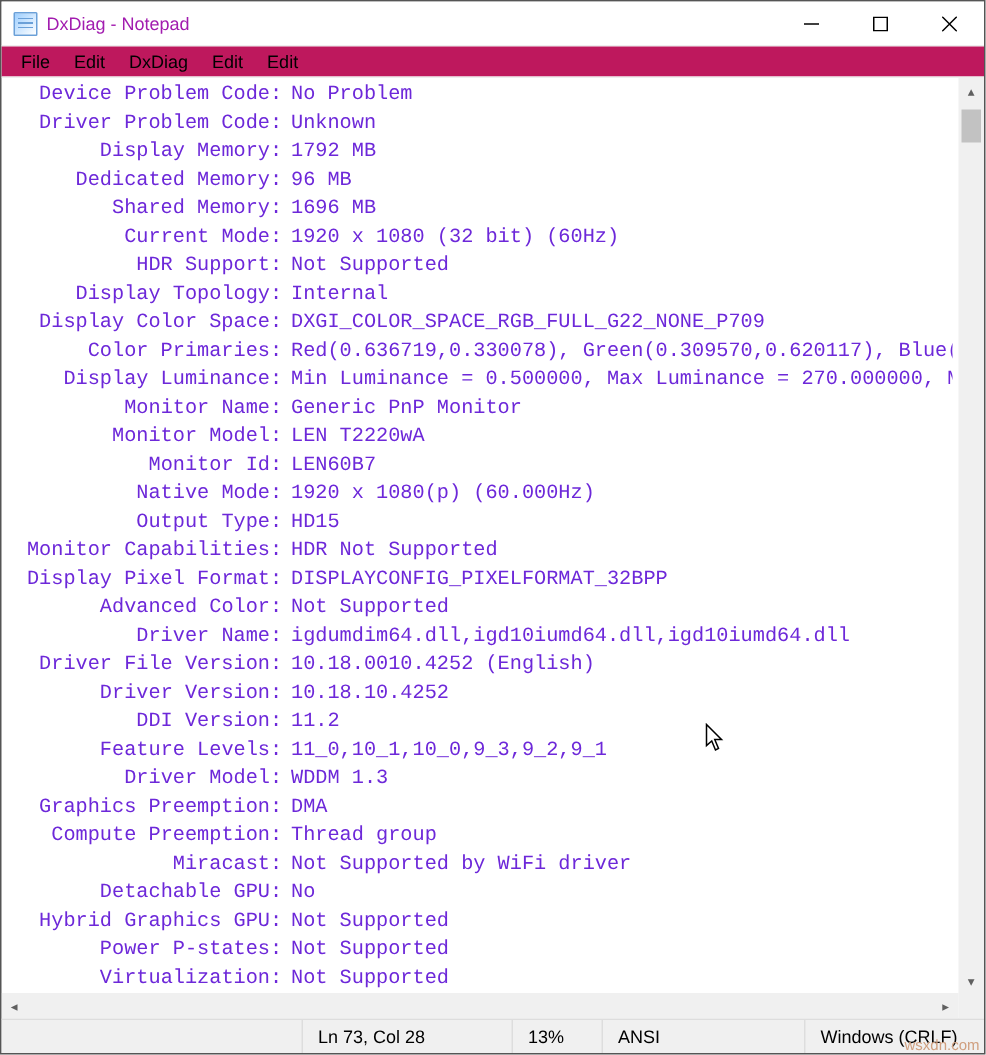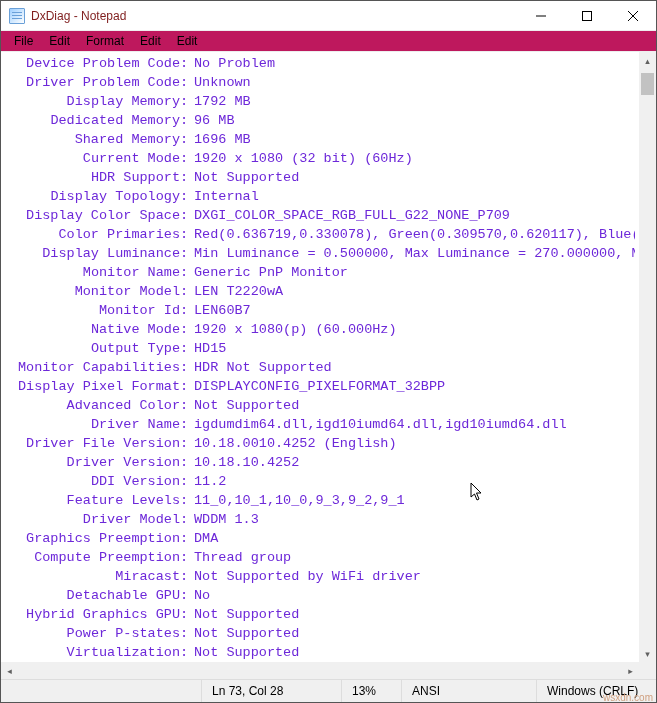--- a/index.html
+++ b/index.html
@@ -29,21 +29,21 @@
     border: 1px solid #6aa0d8;
     border-radius: 1px;
     position: relative;
   }
   .titlebar .icon::after {
     content: "";
     position: absolute;
     left: 2px; right: 2px; top: 3px; bottom: 3px;
     background: repeating-linear-gradient(#6aa0d8 0 1px, transparent 1px 3px);
   }
-  .titlebar .title { flex: 0 0 auto; font-size: 12px; color: #7f1d1d; }
+  .titlebar .title { flex: 0 0 auto; font-size: 12px; color: #a21caf; }
   .titlebar .spacer { flex: 1; }
   .winbtn {
     width: 46px; height: 30px;
     display: flex; align-items: center; justify-content: center;
     color: #000;
   }
   .winbtn svg { width: 10px; height: 10px; stroke: currentColor; stroke-width: 1; fill: none; }
   .menubar {
     height: 20px;
     display: flex;
@@ -147,21 +147,21 @@
   <div class="winbtn close">
     <svg viewBox="0 0 10 10">
         <path d="M0 0 L10 10 M10 0 L0 10"></path>
       </svg>
   </div>
 </div>
 
 <div class="menubar">
   <div class="menuitem">File</div>
   <div class="menuitem">Edit</div>
-  <div class="menuitem">Format</div>
+  <div class="menuitem">DxDiag</div>
   <div class="menuitem">Edit</div>
   <div class="menuitem">Edit</div>
 </div>
 
 <div class="content-wrap">
   <div class="content" id="content"><div class="line"><span class="label">Device Problem Code</span><span class="colon">: </span><span class="value">No Problem</span></div><div class="line"><span class="label">Driver Problem Code</span><span class="colon">: </span><span class="value">Unknown</span></div><div class="line"><span class="label">Display Memory</span><span class="colon">: </span><span class="value">1792 MB</span></div><div class="line"><span class="label">Dedicated Memory</span><span class="colon">: </span><span class="value">96 MB</span></div><div class="line"><span class="label">Shared Memory</span><span class="colon">: </span><span class="value">1696 MB</span></div><div class="line"><span class="label">Current Mode</span><span class="colon">: </span><span class="value">1920 x 1080 (32 bit) (60Hz)</span></div><div class="line"><span class="label">HDR Support</span><span class="colon">: </span><span class="value">Not Supported</span></div><div class="line"><span class="label">Display Topology</span><span class="colon">: </span><span class="value">Internal</span></div><div class="line"><span class="label">Display Color Space</span><span class="colon">: </span><span class="value">DXGI_COLOR_SPACE_RGB_FULL_G22_NONE_P709</span></div><div class="line"><span class="label">Color Primaries</span><span class="colon">: </span><span class="value">Red(0.636719,0.330078), Green(0.309570,0.620117), Blue(</span></div><div class="line"><span class="label">Display Luminance</span><span class="colon">: </span><span class="value">Min Luminance = 0.500000, Max Luminance = 270.000000, M</span></div><div class="line"><span class="label">Monitor Name</span><span class="colon">: </span><span class="value">Generic PnP Monitor</span></div><div class="line"><span class="label">Monitor Model</span><span class="colon">: </span><span class="value">LEN T2220wA</span></div><div class="line"><span class="label">Monitor Id</span><span class="colon">: </span><span class="value">LEN60B7</span></div><div class="line"><span class="label">Native Mode</span><span class="colon">: </span><span class="value">1920 x 1080(p) (60.000Hz)</span></div><div class="line"><span class="label">Output Type</span><span class="colon">: </span><span class="value">HD15</span></div><div class="line"><span class="label">Monitor Capabilities</span><span class="colon">: </span><span class="value">HDR Not Supported</span></div><div class="line"><span class="label">Display Pixel Format</span><span class="colon">: </span><span class="value">DISPLAYCONFIG_PIXELFORMAT_32BPP</span></div><div class="line"><span class="label">Advanced Color</span><span class="colon">: </span><span class="value">Not Supported</span></div><div class="line"><span class="label">Driver Name</span><span class="colon">: </span><span class="value">igdumdim64.dll,igd10iumd64.dll,igd10iumd64.dll</span></div><div class="line"><span class="label">Driver File Version</span><span class="colon">: </span><span class="value">10.18.0010.4252 (English)</span></div><div class="line"><span class="label">Driver Version</span><span class="colon">: </span><span class="value">10.18.10.4252</span></div><div class="line"><span class="label">DDI Version</span><span class="colon">: </span><span class="value">11.2</span></div><div class="line"><span class="label">Feature Levels</span><span class="colon">: </span><span class="value">11_0,10_1,10_0,9_3,9_2,9_1</span></div><div class="line"><span class="label">Driver Model</span><span class="colon">: </span><span class="value">WDDM 1.3</span></div><div class="line"><span class="label">Graphics Preemption</span><span class="colon">: </span><span class="value">DMA</span></div><div class="line"><span class="label">Compute Preemption</span><span class="colon">: </span><span class="value">Thread group</span></div><div class="line"><span class="label">Miracast</span><span class="colon">: </span><span class="value">Not Supported by WiFi driver</span></div><div class="line"><span class="label">Detachable GPU</span><span class="colon">: </span><span class="value">No</span></div><div class="line"><span class="label">Hybrid Graphics GPU</span><span class="colon">: </span><span class="value">Not Supported</span></div><div class="line"><span class="label">Power P-states</span><span class="colon">: </span><span class="value">Not Supported</span></div><div class="line"><span class="label">Virtualization</span><span class="colon">: </span><span class="value">Not Supported</span></div></div>
 
   <div class="vscroll">
     <div class="arrow">▴</div>
     <div class="track">

